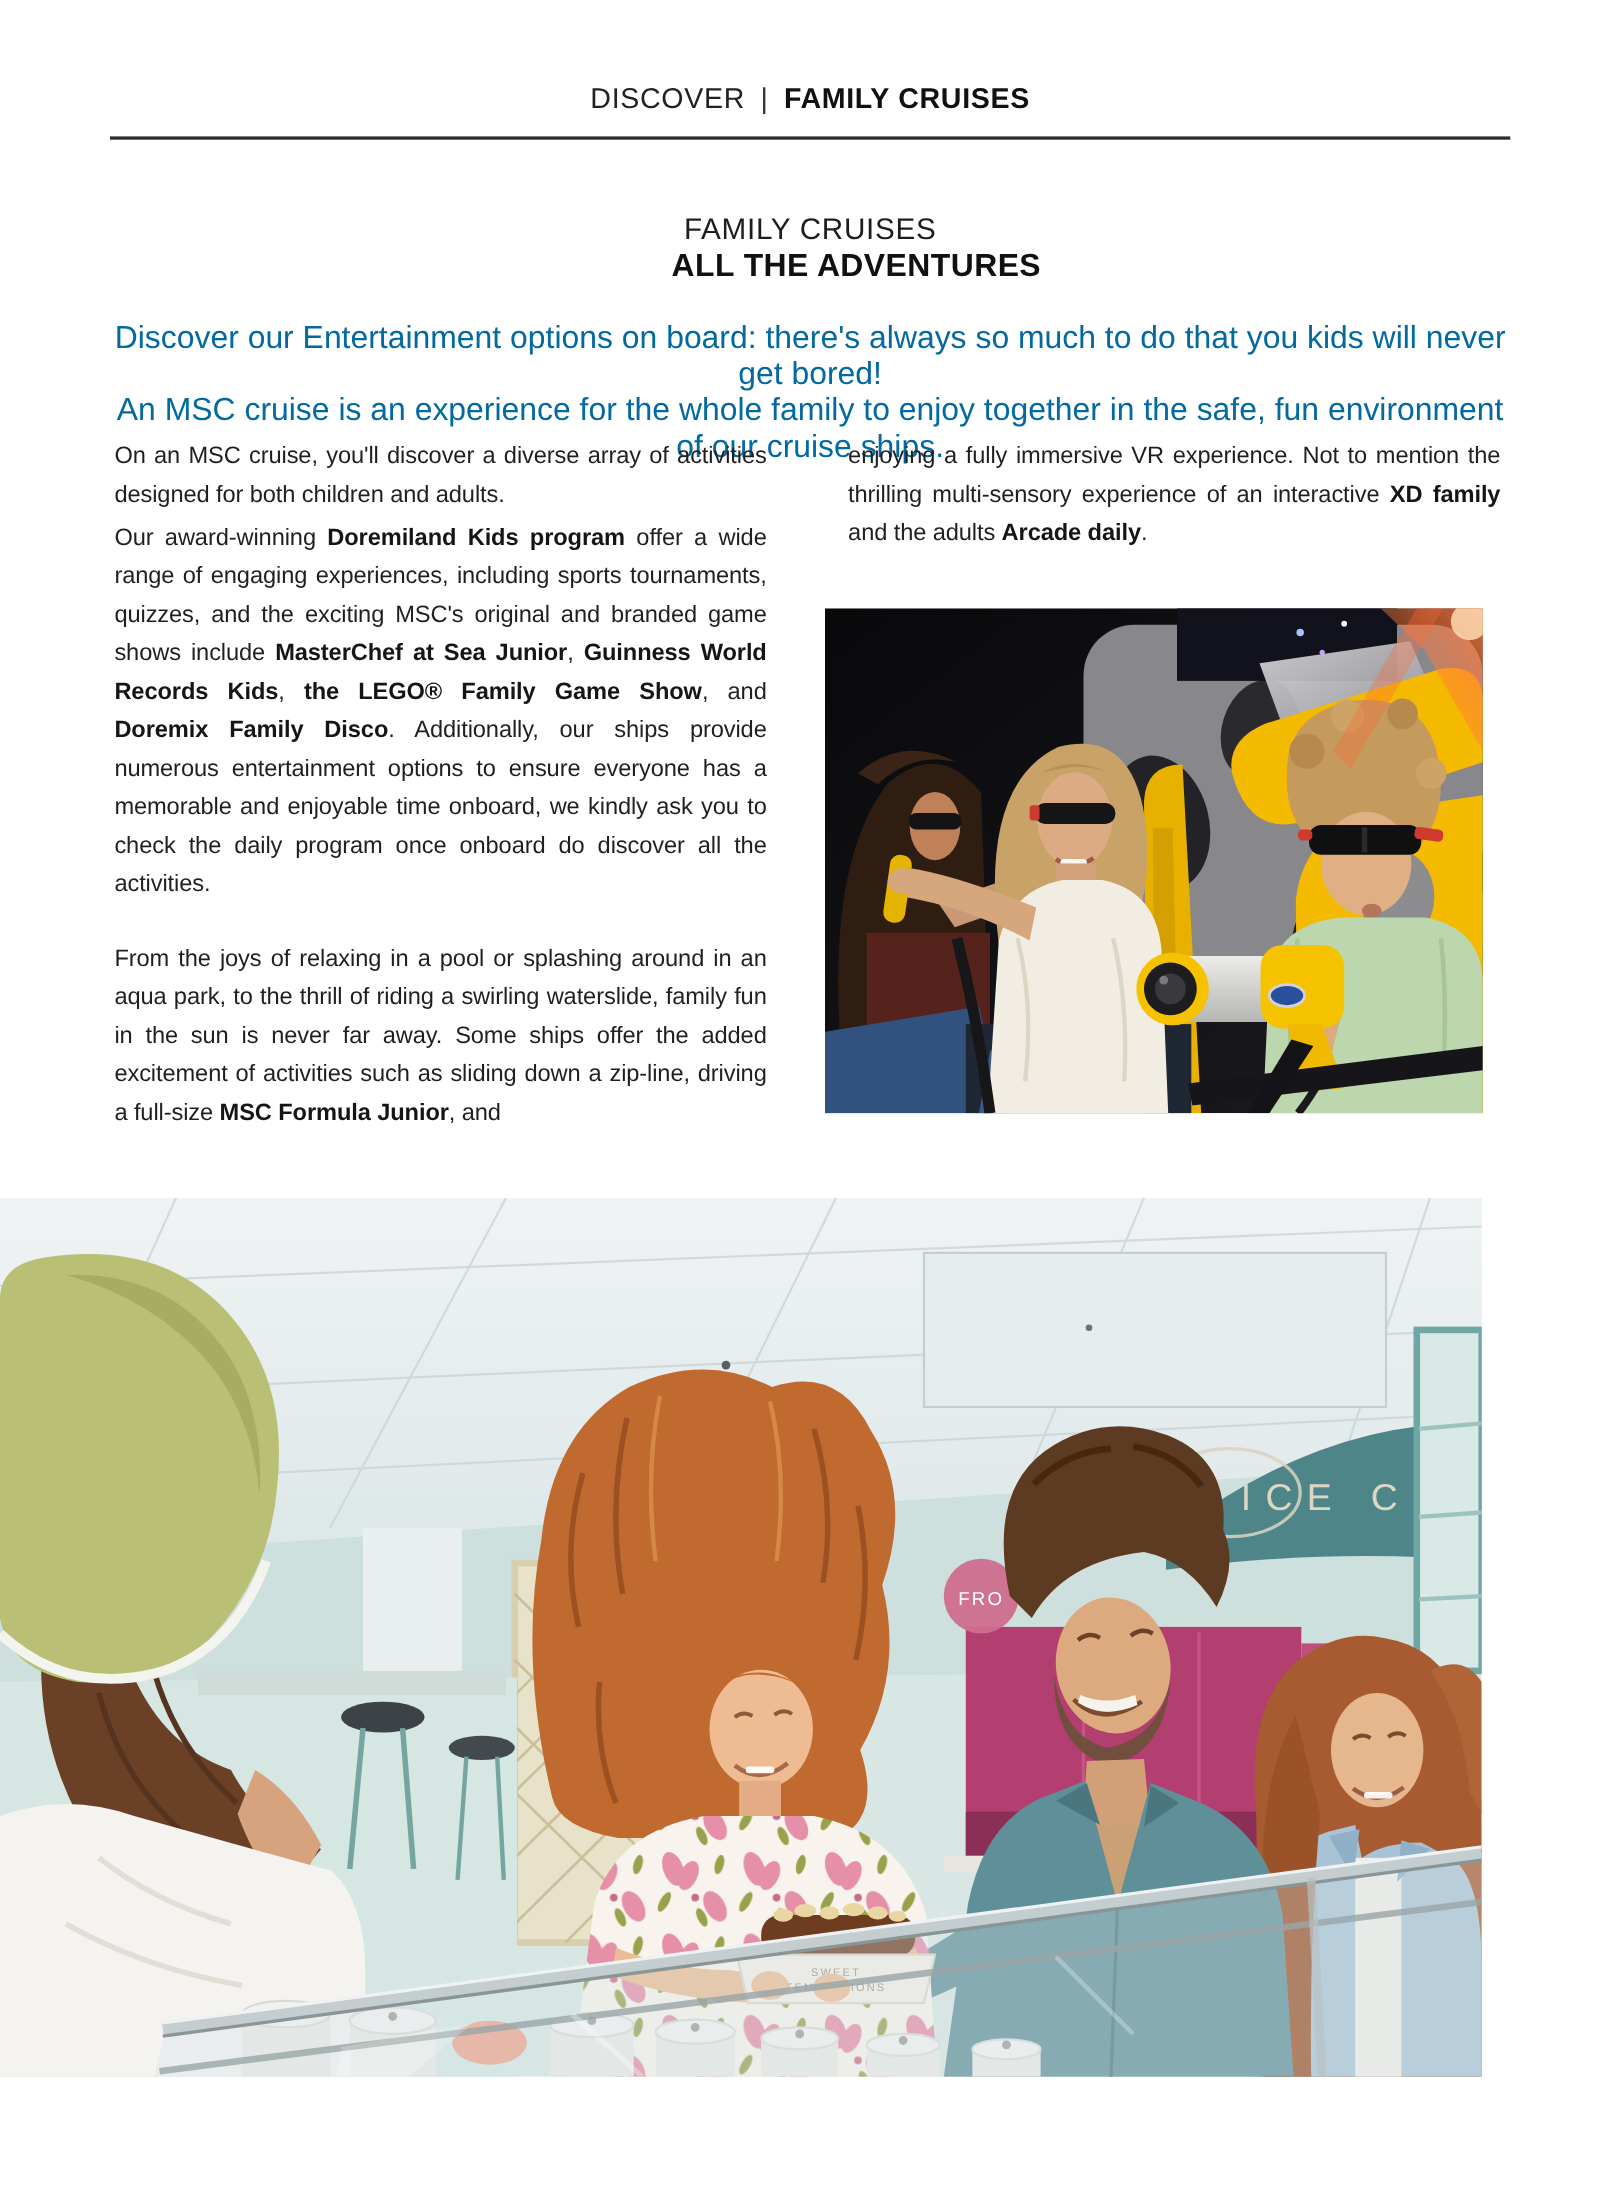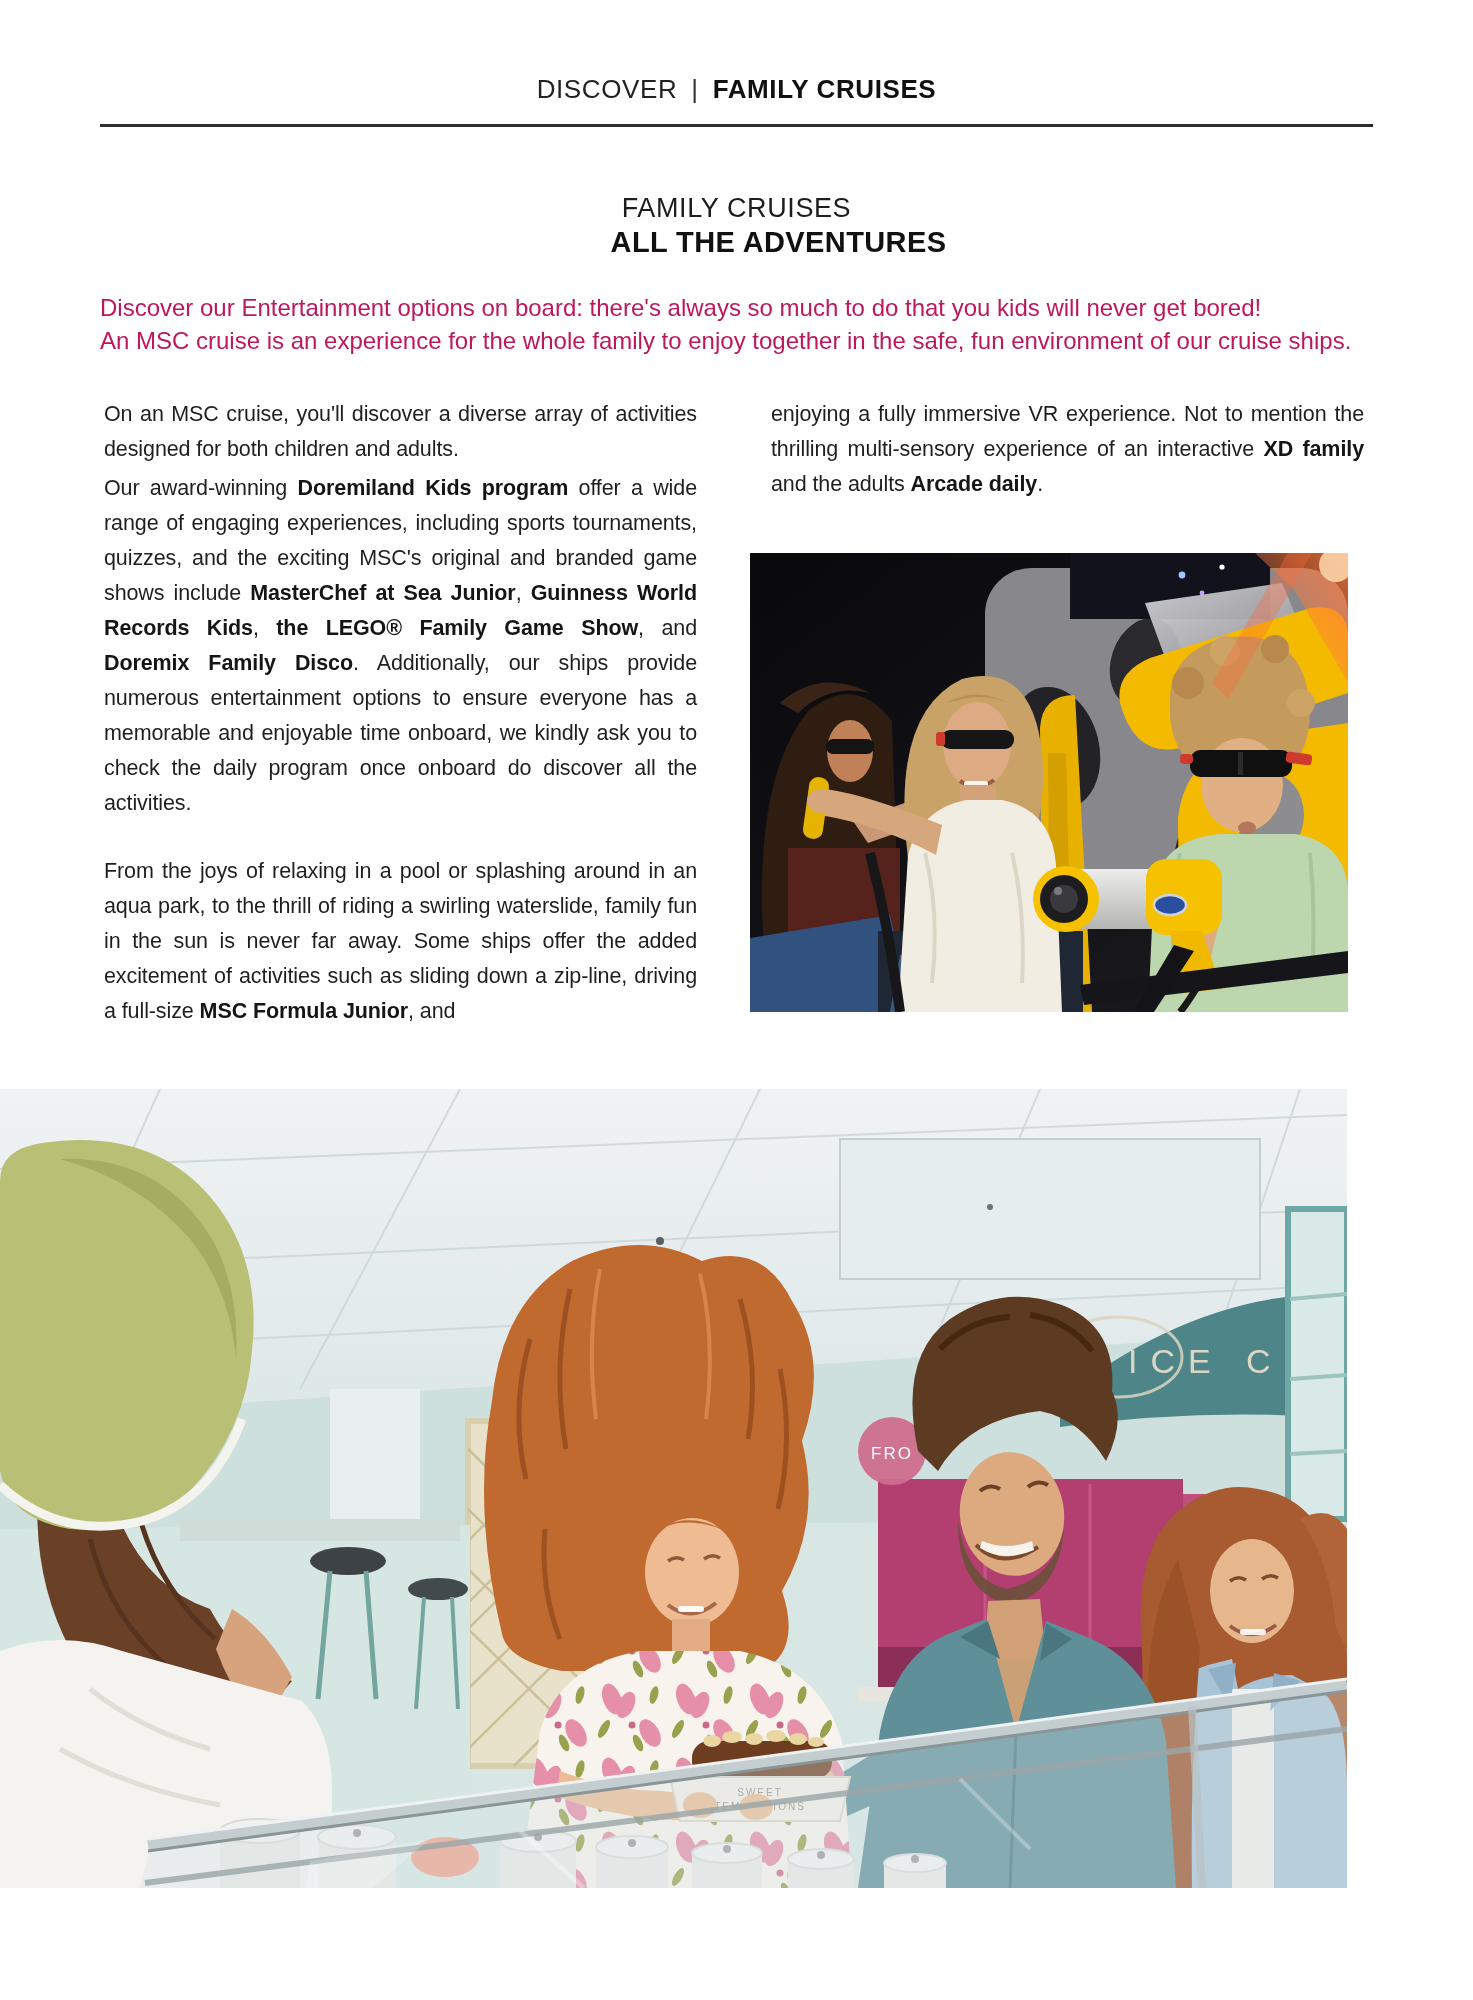--- a/index.html
+++ b/index.html
@@ -13,22 +13,22 @@
   .hdr .sec{font-weight:400;}
   .hdr .div{margin:0 14px;font-weight:300;color:#333;}
   .hdr .ttl{font-weight:700;color:#111;}
   .rule{position:absolute;top:124px;left:100px;width:1273px;height:3px;background:#2e2e2e;}
   
   .kicker{position:absolute;top:193px;left:0;width:100%;text-align:center;
           font-size:27px;font-weight:400;letter-spacing:.6px;color:#1d1d1d;}
   .bigtitle{position:absolute;top:226px;left:0;width:100%;text-align:center;
             font-size:29px;font-weight:700;letter-spacing:.4px;color:#111;padding-left:42px;}
   
-  .intro{position:absolute;top:291px;left:100px;width:1273px;
-         font-size:24px;line-height:33px;color:#be185d;}
+  .intro{position:absolute;top:291px;left:100px;width:1273px;text-align:center;
+         font-size:29px;line-height:33px;color:#0369a1;}
   
   .col{position:absolute;top:393px;width:601px;}
   .col-left{left:100px;}
   .col-right{left:767px;}
   .col p{margin:4px;font-size:21.5px;line-height:35px;text-align:justify;
          letter-spacing:-0.1px;color:#1f1f1f;}
   .col p.gap{margin-top:33px;}
   .b{font-weight:700;color:#151515;}
   
   .photo{position:absolute;display:block;}

